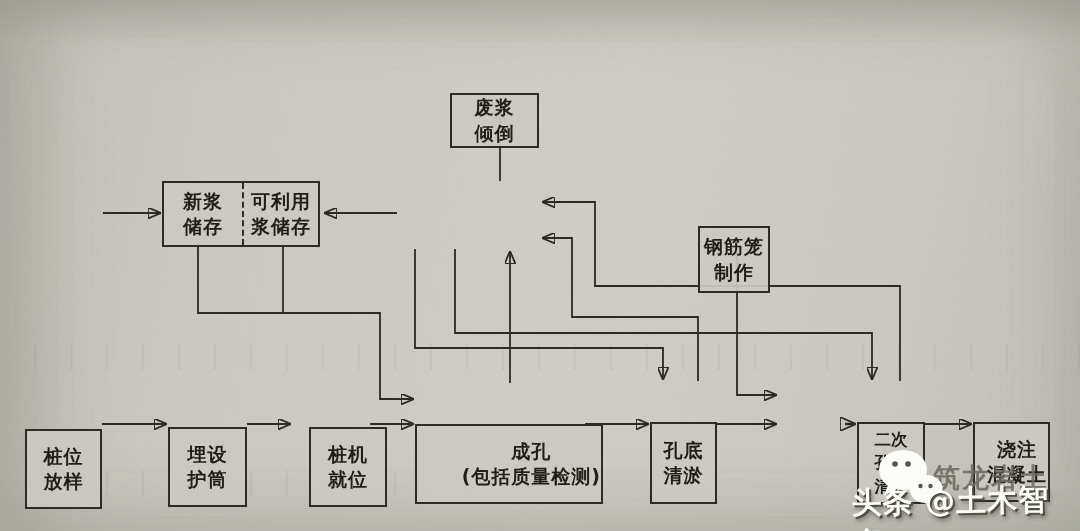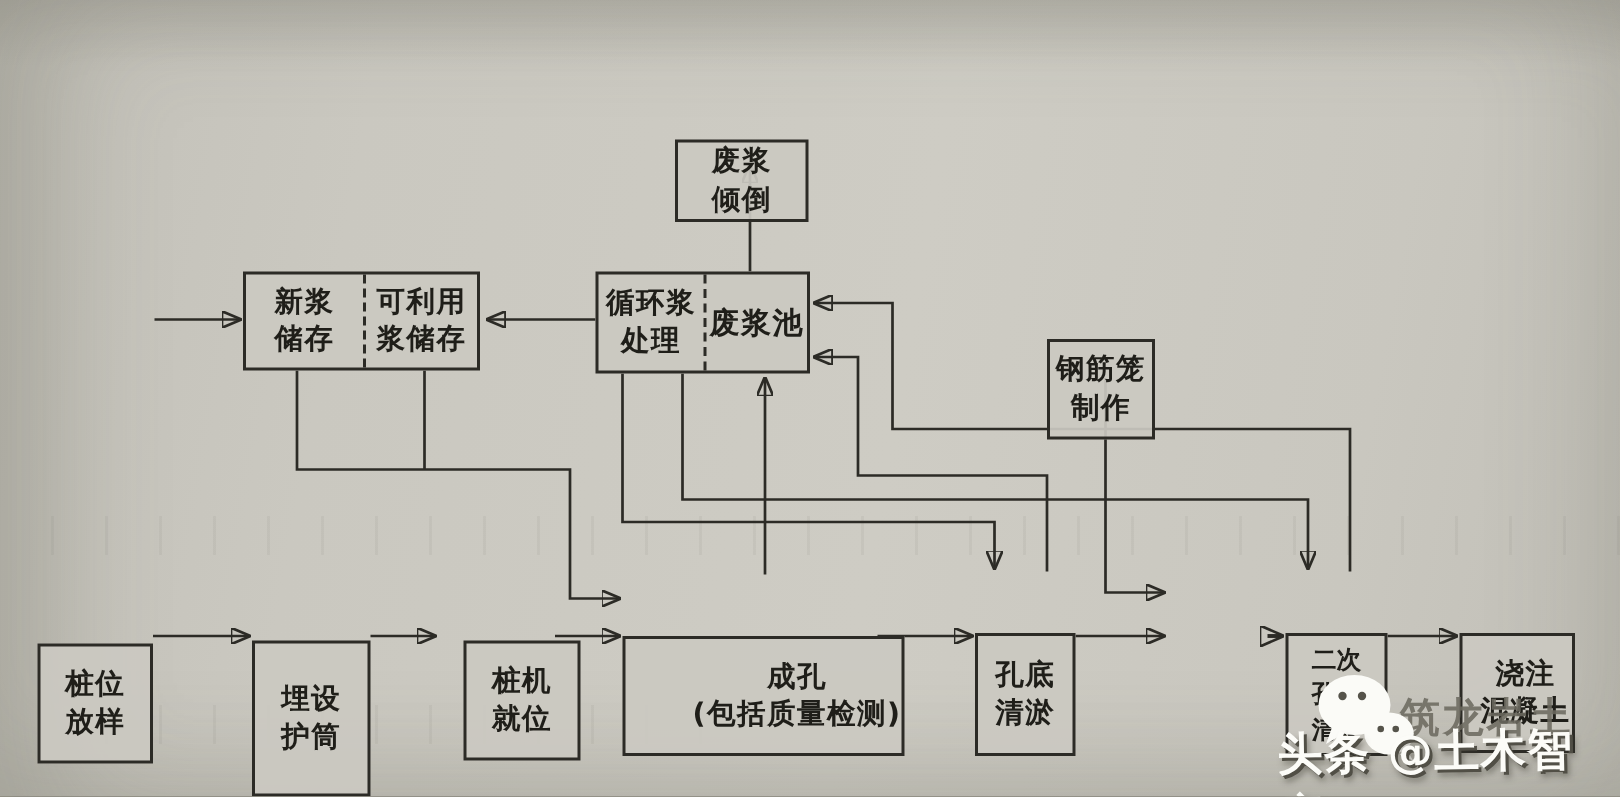--- a/index.html
+++ b/index.html
@@ -42,21 +42,21 @@
   .b-waste-dump{left:450px;top:52px;width:89px;height:55px;}
   .b-mud-prep{left:33px;top:183px;width:70px;height:59px;}
   .b-storage{left:162px;top:181px;width:158px;height:66px;}
   .b-storage .c1{width:78px;}
   .b-storage .c2{width:76px;}
   .b-recycle{left:397px;top:181px;width:143px;height:68px;}
   .b-recycle .c1{width:70px;}
   .b-recycle .c2{width:69px;}
   .b-cage-fab{left:698px;top:185px;width:72px;height:67px;}
   .b-pile-layout{left:25px;top:388px;width:77px;height:80px;}
-  .b-casing{left:168px;top:386px;width:79px;height:104px;}
+  .b-casing{left:168px;top:386px;width:79px;height:80px;}
   .b-rig{left:309px;top:386px;width:78px;height:80px;}
   .b-drilling{left:415px;top:383px;width:188px;height:80px;justify-content:flex-end;}
   .b-clean1{left:650px;top:381px;width:67px;height:82px;}
   .b-place-cage{left:778px;top:381px;width:67px;height:82px;}
   .b-clean2{left:857px;top:381px;width:68px;height:82px;}
   .b-pour{left:973px;top:381px;width:77px;height:80px;padding-left:11px;}
 
   
   .wm-brand{position:absolute;left:933px;top:460px;z-index:3;
     font-size:27px;font-weight:600;letter-spacing:2px;color:rgba(108,106,96,.88);}
@@ -113,29 +113,20 @@
     <div class="cell c1">
       <span class="lbl">新浆
 储存</span>
     </div>
     <div class="cell c2 dashed">
       <span class="lbl">可利用
 浆储存</span>
     </div>
   </div>
 
-  <div class="combo b-recycle">
-    <div class="cell c1">
-      <span class="lbl">循环浆
-处理</span>
-    </div>
-    <div class="cell c2 dashed">
-      <span class="lbl single">废浆池</span>
-    </div>
-  </div>
 
   <div class="box b-cage-fab">
     <span class="lbl">钢筋笼
 制作</span>
   </div>
 
   <div class="box b-pile-layout">
     <span class="lbl">桩位
 放样</span>
   </div>

